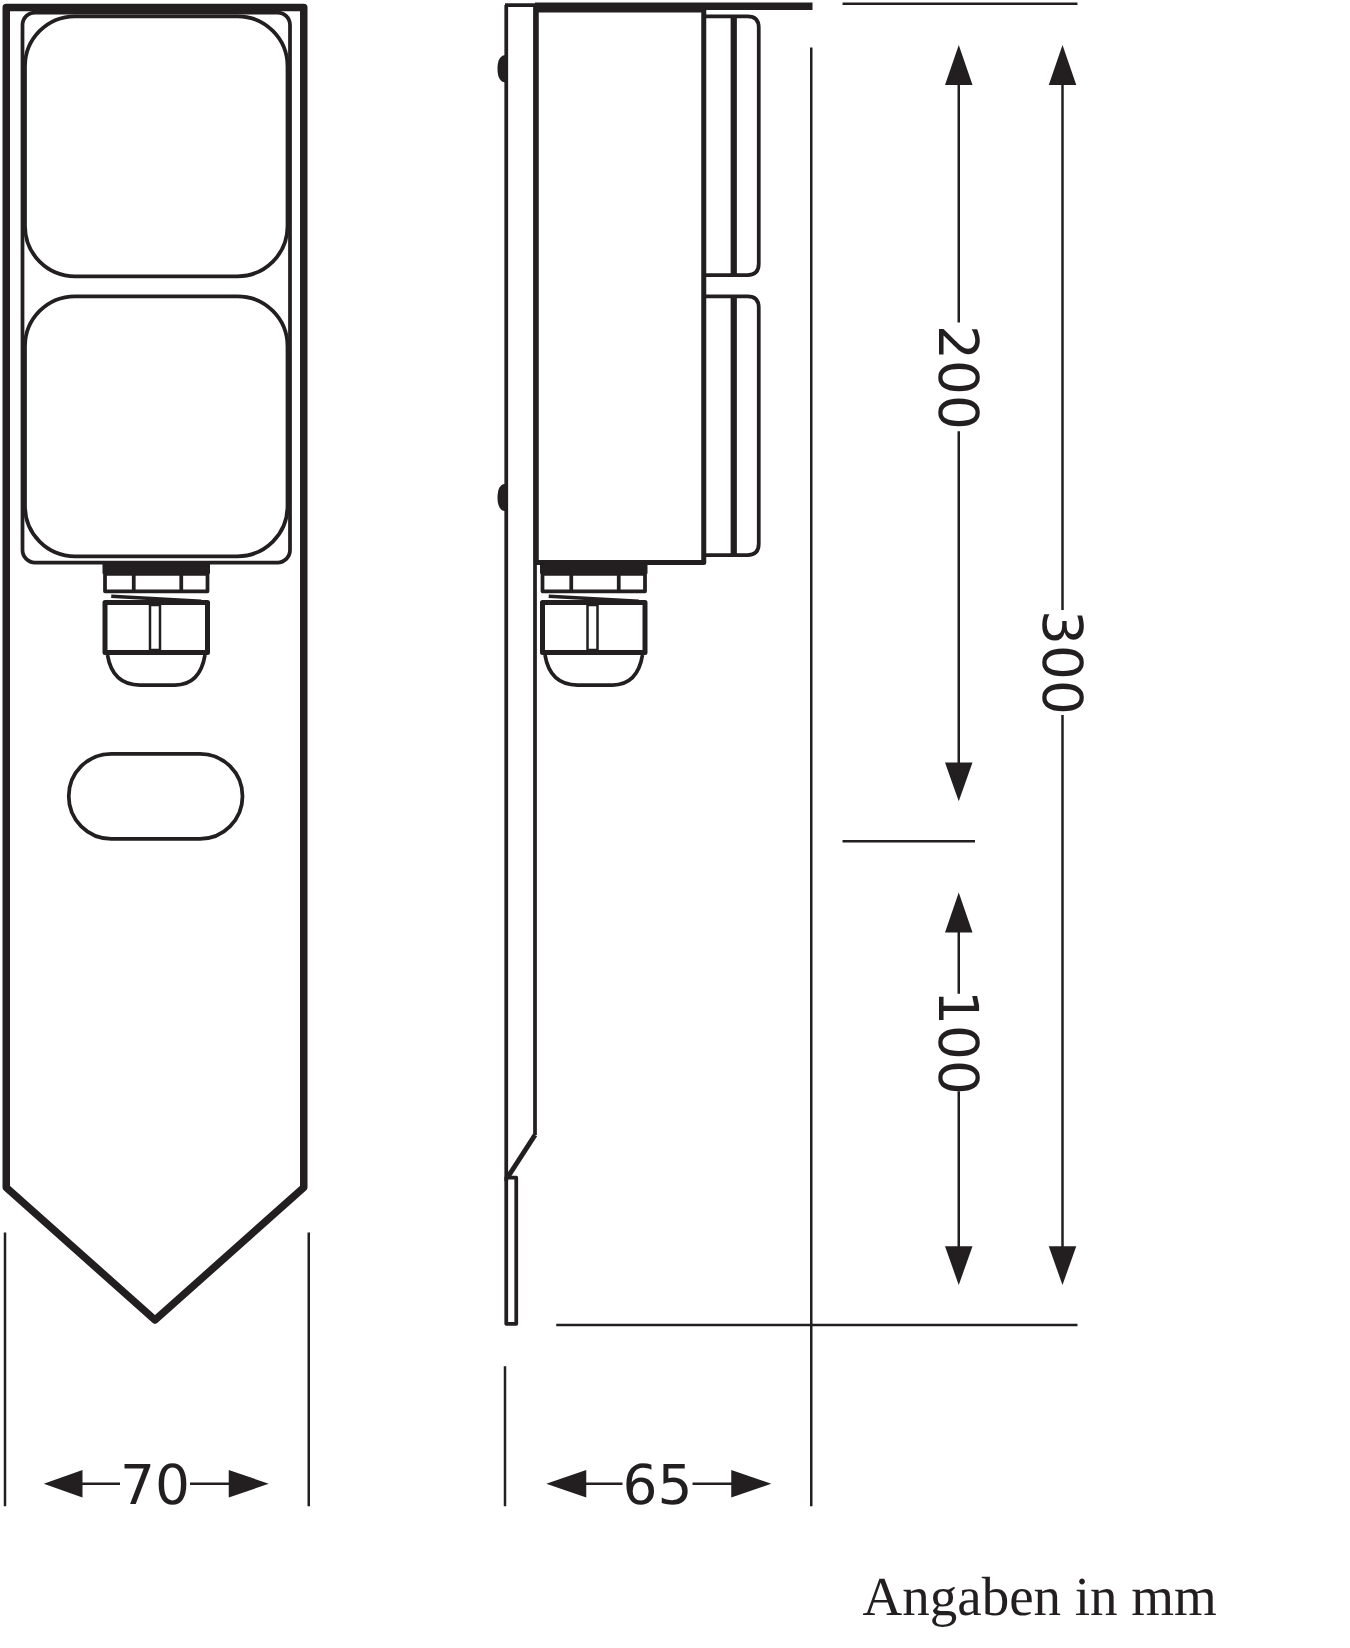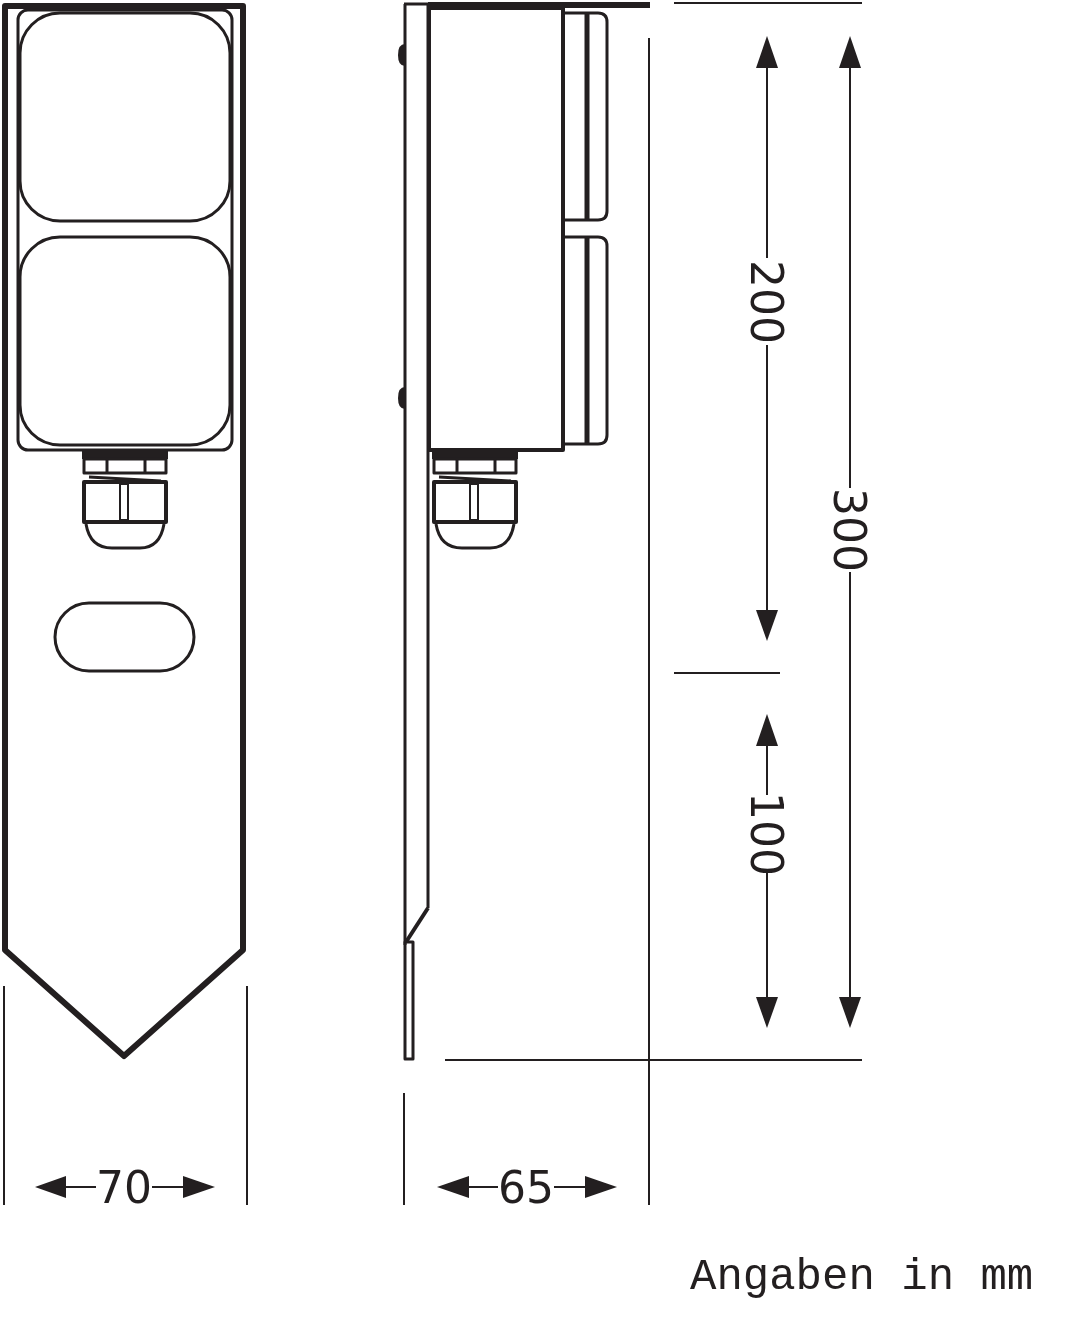--- a/index.html
+++ b/index.html
@@ -1,19 +1,19 @@
 <!DOCTYPE html>
 <html><head>
   <meta charset="utf-8">
   <style>
     html, body { margin: 0; padding: 0; background: #ffffff; }
     body { width: 1080px; height: 1318px; position: relative; overflow: hidden; }
     #drawing { position: absolute; left: 0; top: 0; width: 1080px; height: 1318px; }
     .dimtext { font-family: "DejaVu Sans", sans-serif; font-size: 44px; fill: #231f20; }
-    .note { position: absolute; left: 690px; top: 1252px; font-family: Liberation Mono, monospace; font-size: 44px; color: #231f20; letter-spacing: 0px; white-space: nowrap; }
+    .note { position: absolute; left: 690px; top: 1252px; font-family: Liberation Serif, serif; font-size: 44px; color: #231f20; letter-spacing: 0px; white-space: nowrap; }
   </style>
 </head>
 <body>
 
 <svg id="drawing" viewBox="0 0 1080 1318" xmlns="http://www.w3.org/2000/svg">
   <g stroke="#231f20" fill="none" stroke-linejoin="round">
 
     <g>
 
       <path d="M5,6 L243,6 L243,950 L124,1056 L5,950 Z" stroke-width="6"></path>

